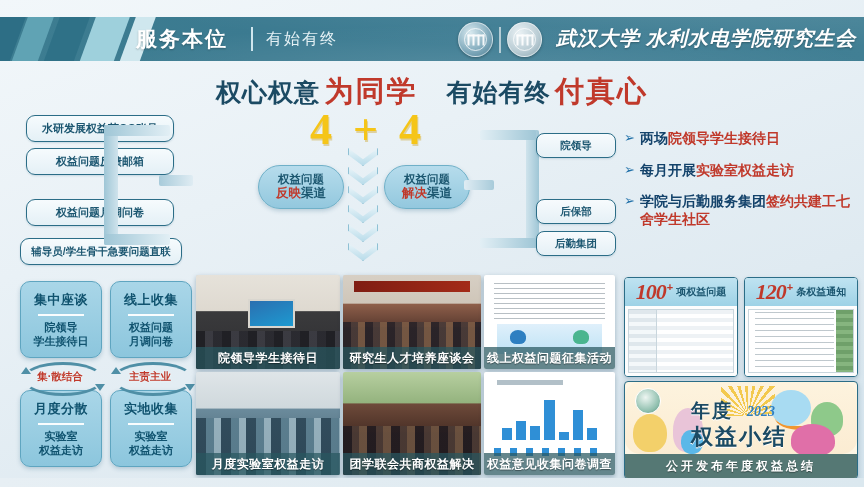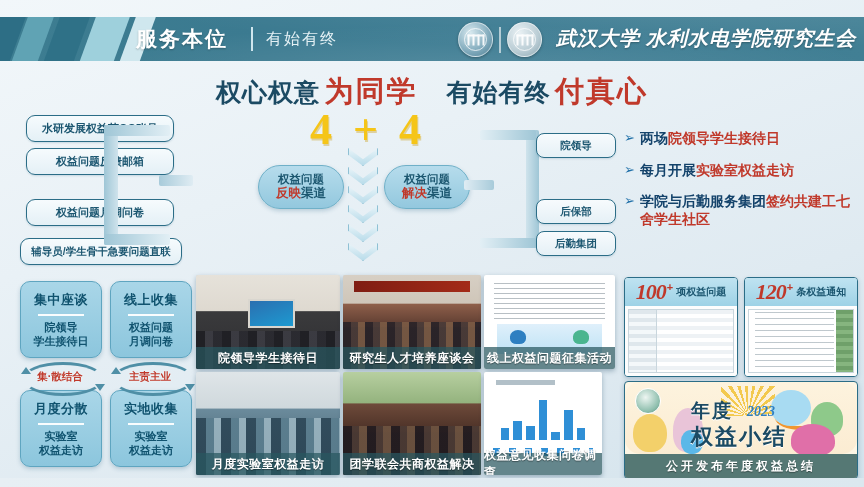--- a/index.html
+++ b/index.html
@@ -223,21 +223,21 @@
     background:rgba(40,88,96,.72);
     color:#ffffff;font-size:12px;font-weight:bold;
     display:flex;align-items:center;justify-content:center;letter-spacing:.5px;
     text-shadow:0 1px 1px rgba(0,0,0,.4);
   }
   .p1{left:196px;top:275px;width:144px;height:94px;}
   .p2{left:343px;top:275px;width:138px;height:94px;}
   .p3{left:484px;top:275px;width:131px;height:94px;}
   .p4{left:196px;top:372px;width:144px;height:103px;}
   .p5{left:343px;top:372px;width:138px;height:103px;}
-  .p6{left:484px;top:372px;width:118px;height:103px;}
+  .p6{left:484px;top:372px;width:131px;height:103px;}
   
   .scene{position:absolute;inset:0;}
   .sc-meeting{
     background:
       linear-gradient(180deg,#e6e2da 0%,#ded9d0 38%,#3a3a3c 39%,#2e2e31 100%);
   }
   .sc-meeting::before{
     content:"";position:absolute;left:36%;top:26%;width:30%;height:26%;
     background:linear-gradient(160deg,#2b6fb0,#1d9ad1);border:2px solid #d9d6cf;
   }

